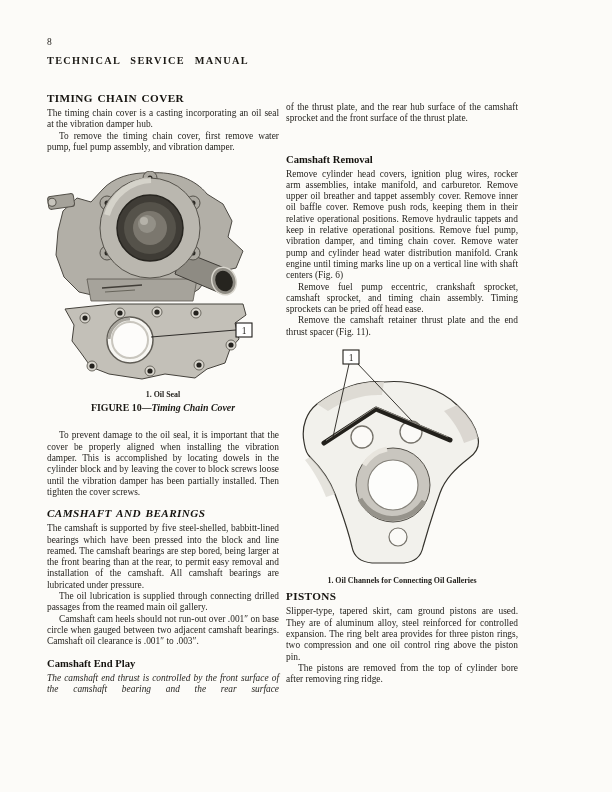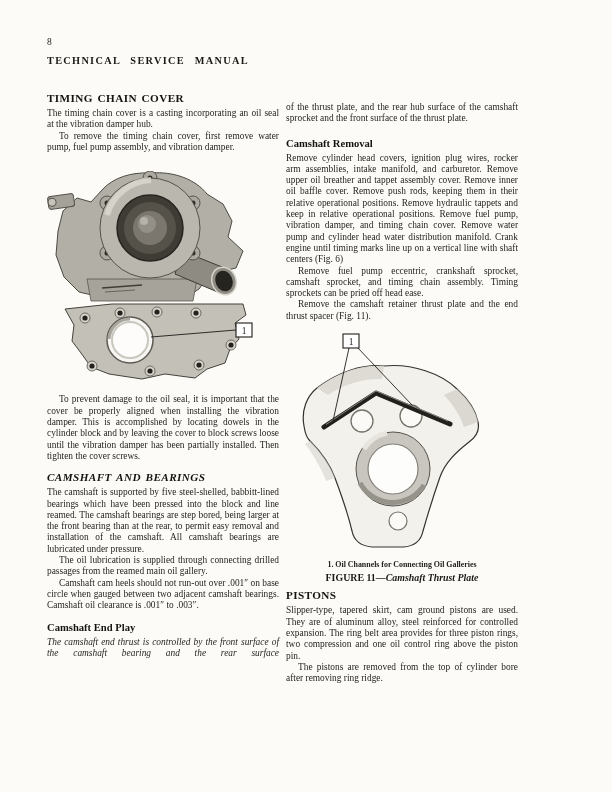--- a/index.html
+++ b/index.html
@@ -142,37 +142,41 @@
           <circle cx="83" cy="169" r="18" fill="#fdfcfa" stroke="#c9c6be" stroke-width="2"></circle>
           <path d="M62,168 A21,21 0 0,1 83,148" stroke="#a9a69e" stroke-width="3" fill="none"></path>
         </g>
 
         <g>
           <line x1="104" y1="166" x2="189" y2="159" stroke="#1d1b18" stroke-width="0.9"></line>
           <rect x="189" y="152" width="16" height="14" fill="#ffffff" stroke="#1d1b18" stroke-width="1.1"></rect>
           <text x="197" y="163" font-size="9.5" fill="#1d1b18" text-anchor="middle">1</text>
         </g>
       </svg>
+      <figcaption class="figcap">
+        <div class="cap-item">1. Oil Seal</div>
+        <div class="cap-fig"><span class="cap-prefix">FIGURE 10—</span><span class="cap-title">Timing Chain Cover</span></div>
+      </figcaption>
     </figure>
 
-    <p class="ind" style="margin-top:8px;">To prevent damage to the oil seal, it is important that the cover be properly aligned when installing the vibration damper. This is accomplished by locating dowels in the cylinder block and by leaving the cover to block screws loose until the vibration damper has been partially installed. Then tighten the cover screws.</p>
+    <p class="ind" style="margin-top:16px;">To prevent damage to the oil seal, it is important that the cover be properly aligned when installing the vibration damper. This is accomplished by locating dowels in the cylinder block and by leaving the cover to block screws loose until the vibration damper has been partially installed. Then tighten the cover screws.</p>
 
     <h2 class="sec mt">CAMSHAFT AND BEARINGS</h2>
     <p>The camshaft is supported by five steel-shelled, babbitt-lined bearings which have been pressed into the block and line reamed. The camshaft bearings are step bored, being larger at the front bearing than at the rear, to permit easy removal and installation of the camshaft. All camshaft bearings are lubricated under pressure.</p>
     <p class="ind">The oil lubrication is supplied through connecting drilled passages from the reamed main oil gallery.</p>
     <p class="ind">Camshaft cam heels should not run-out over .001″ on base circle when gauged between two adjacent camshaft bearings. Camshaft oil clearance is .001″ to .003″.</p>
 
     <h3 class="sub">Camshaft End Play</h3>
     <p class="jl">The camshaft end thrust is controlled by the front surface of the camshaft bearing and the rear surface</p>
   </div>
 
   <div class="col col-right">
     <p>of the thrust plate, and the rear hub surface of the camshaft sprocket and the front surface of the thrust plate.</p>
 
-    <h3 class="sub" style="margin-top:12px;">Camshaft Removal</h3>
+    <h3 class="sub" style="margin-top:28px;">Camshaft Removal</h3>
     <p>Remove cylinder head covers, ignition plug wires, rocker arm assemblies, intake manifold, and carburetor. Remove upper oil breather and tappet assembly cover. Remove inner oil baffle cover. Remove push rods, keeping them in their relative operational positions. Remove hydraulic tappets and keep in relative operational positions. Remove fuel pump, vibration damper, and timing chain cover. Remove water pump and cylinder head water distribution manifold. Crank engine until timing marks line up on a vertical line with shaft centers (Fig. 6)</p>
     <p class="ind">Remove fuel pump eccentric, crankshaft sprocket, camshaft sprocket, and timing chain assembly. Timing sprockets can be pried off head ease.</p>
     <p class="ind">Remove the camshaft retainer thrust plate and the end thrust spacer (Fig. 11).</p>
 
     <figure class="fig11">
       <svg width="231" height="222" viewBox="0 0 231 222">
 
         <path d="M18,95 C15,79 21,65 31,57 C52,41 76,33 98,35 C126,32 156,43 171,58 C183,69 190,80 192,91 C194,100 190,106 183,111 C169,122 159,132 154,146 C147,166 141,186 137,200 C135,210 128,215 118,216 L86,216 C75,215 68,210 66,200 C62,183 55,163 49,147 C43,131 33,119 24,110 C19,105 19,100 18,95 Z" fill="#f2f1ec" stroke="#34322c" stroke-width="1.2"></path>
         <path d="M31,57 C52,41 76,33 98,35 L96,48 C78,47 58,53 42,64 Z" fill="#dbd8d1" opacity="0.9"></path>
         <path d="M171,58 C183,69 190,80 192,91 L178,96 C174,84 166,72 158,64 Z" fill="#d4d1ca" opacity="0.8"></path>
@@ -196,21 +200,20 @@
 
         <g>
           <line x1="63" y1="17" x2="47" y2="90" stroke="#22201b" stroke-width="0.9"></line>
           <line x1="71" y1="16" x2="126" y2="74" stroke="#22201b" stroke-width="0.9"></line>
           <rect x="57" y="3" width="16" height="14" fill="#ffffff" stroke="#22201b" stroke-width="1.1"></rect>
           <text x="65" y="14" font-size="9.5" fill="#1d1b18" text-anchor="middle">1</text>
         </g>
       </svg>
       <figcaption class="figcap">
         <div class="cap-item">1. Oil Channels for Connecting Oil Galleries</div>
-        <div class="cap-fig"><span class="cap-prefix">FIGURE 11—</span><span class="cap-title">Camshaft Thrust Plate</span></div>
       </figcaption>
     </figure>
 
     <h2 class="sec" style="margin-top:5px;">PISTONS</h2>
     <p>Slipper-type, tapered skirt, cam ground pistons are used. They are of aluminum alloy, steel reinforced for controlled expansion. The ring belt area provides for three piston rings, two compression and one oil control ring above the piston pin.</p>
     <p class="ind">The pistons are removed from the top of cylinder bore after removing ring ridge.</p>
   </div>
 
 </div>
 

